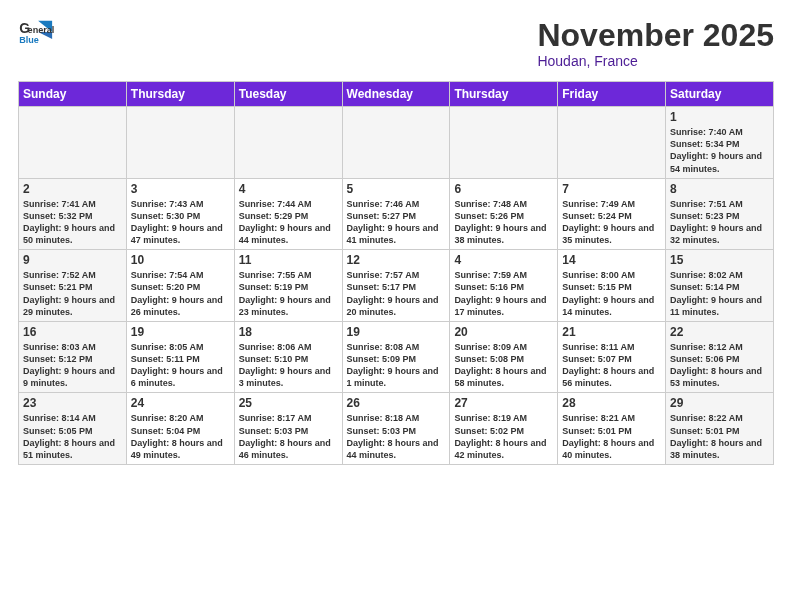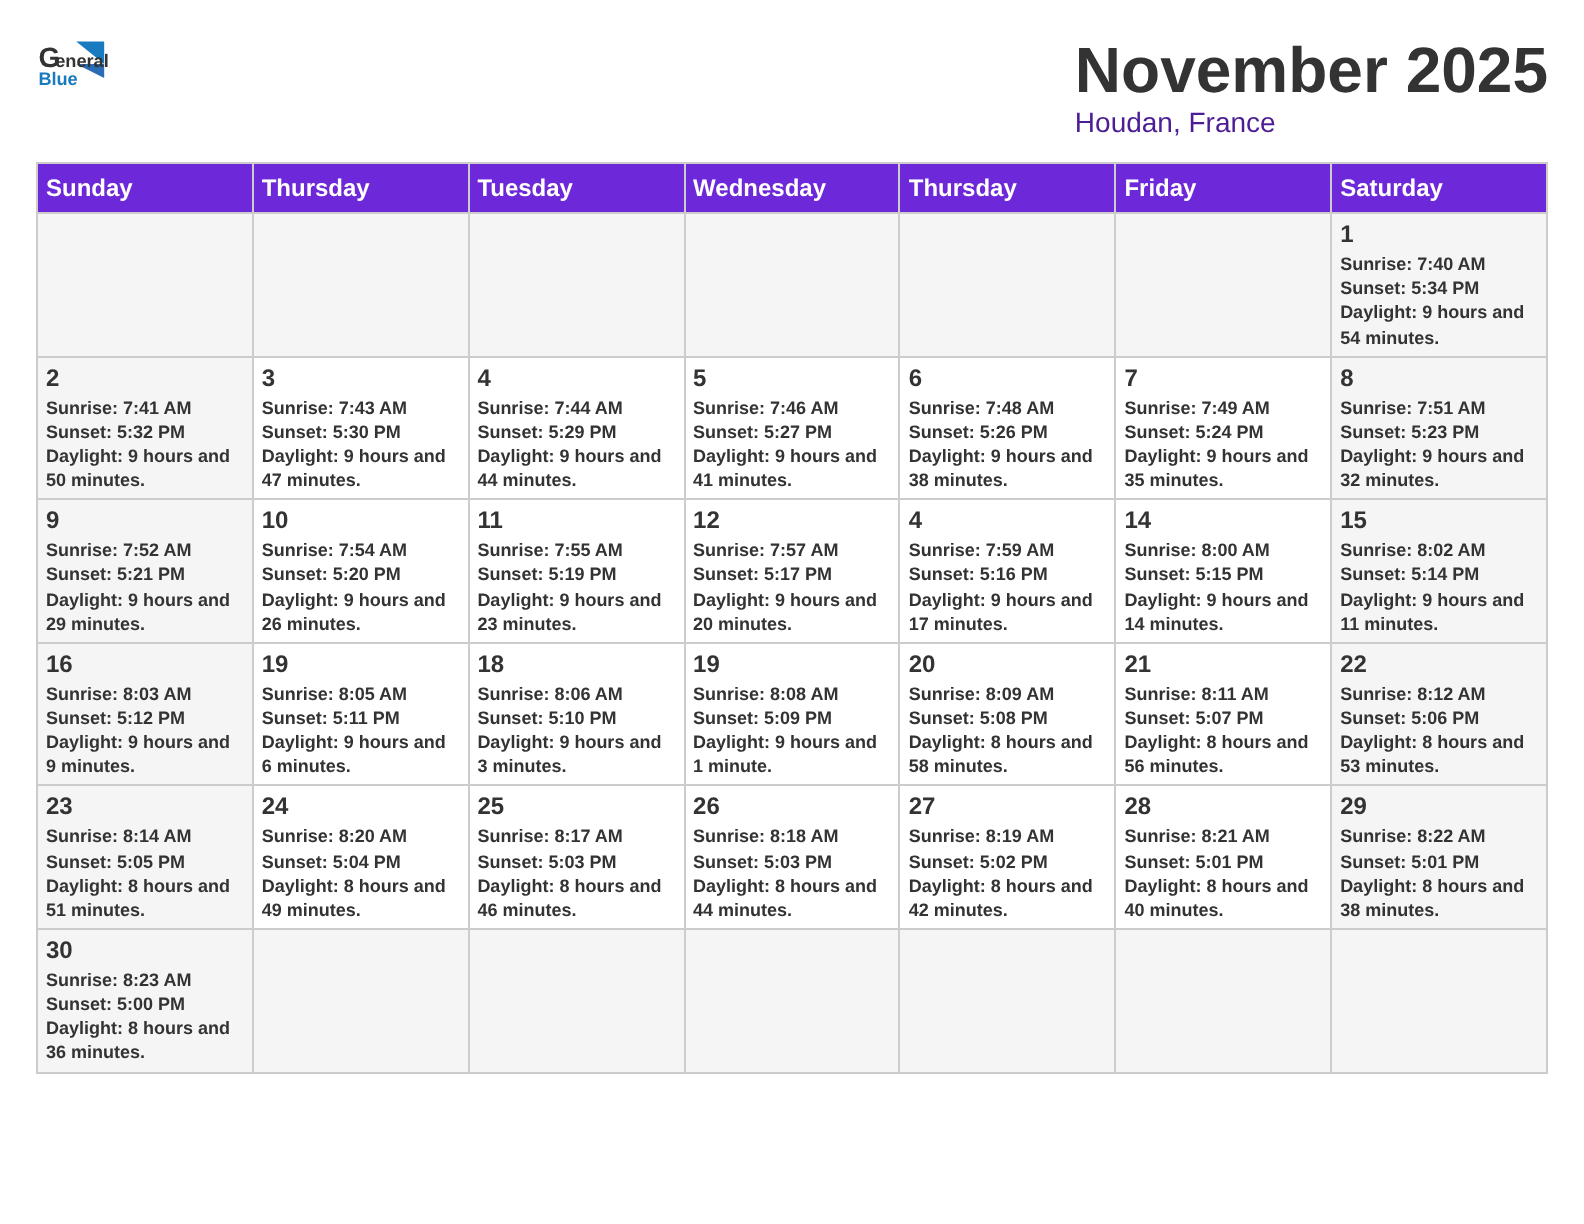--- a/index.html
+++ b/index.html
@@ -343,30 +343,15 @@
 and 40 minutes.</div>
           </td>
           <td class="saturday">
             <span class="day-number">29</span>
             <div class="day-info">Sunrise: 8:22 AM
 Sunset: 5:01 PM
 Daylight: 8 hours
 and 38 minutes.</div>
           </td>
         </tr>
-        <tr class="last-row">
-          <td class="sunday">
-            <span class="day-number">30</span>
-            <div class="day-info">Sunrise: 8:23 AM
-Sunset: 5:00 PM
-Daylight: 8 hours
-and 36 minutes.</div>
-          </td>
-          <td class="empty"></td>
-          <td class="empty"></td>
-          <td class="empty"></td>
-          <td class="empty"></td>
-          <td class="empty"></td>
-          <td class="empty"></td>
-        </tr>
       </tbody>
   </table>
 </div>
 
 </body></html>

